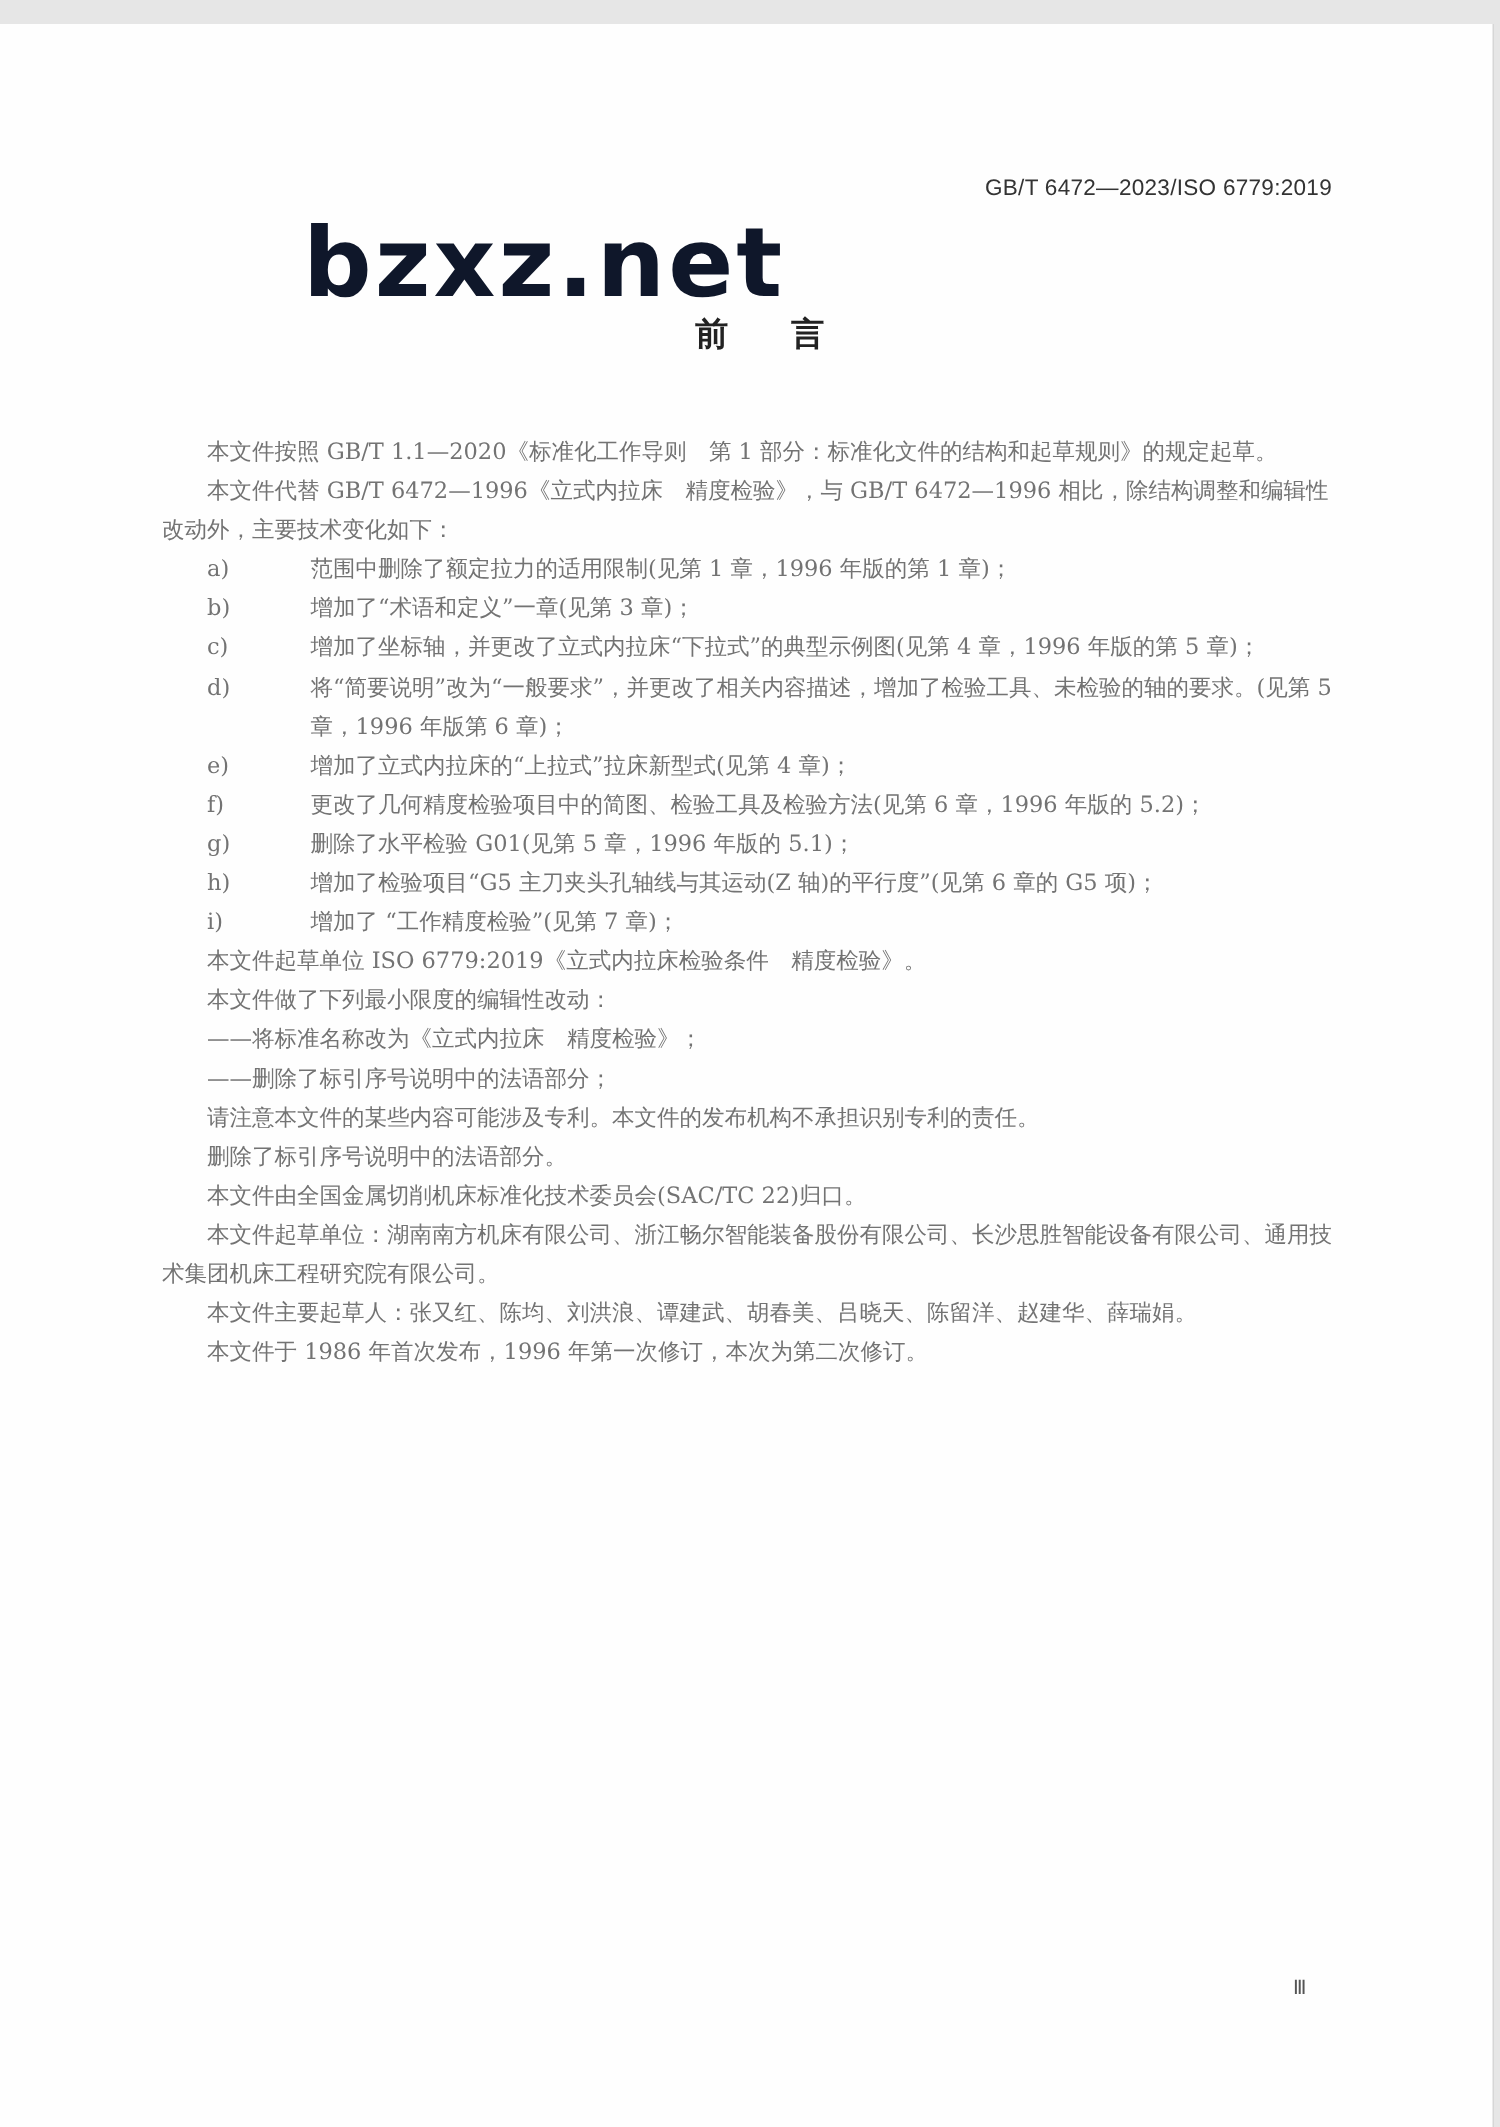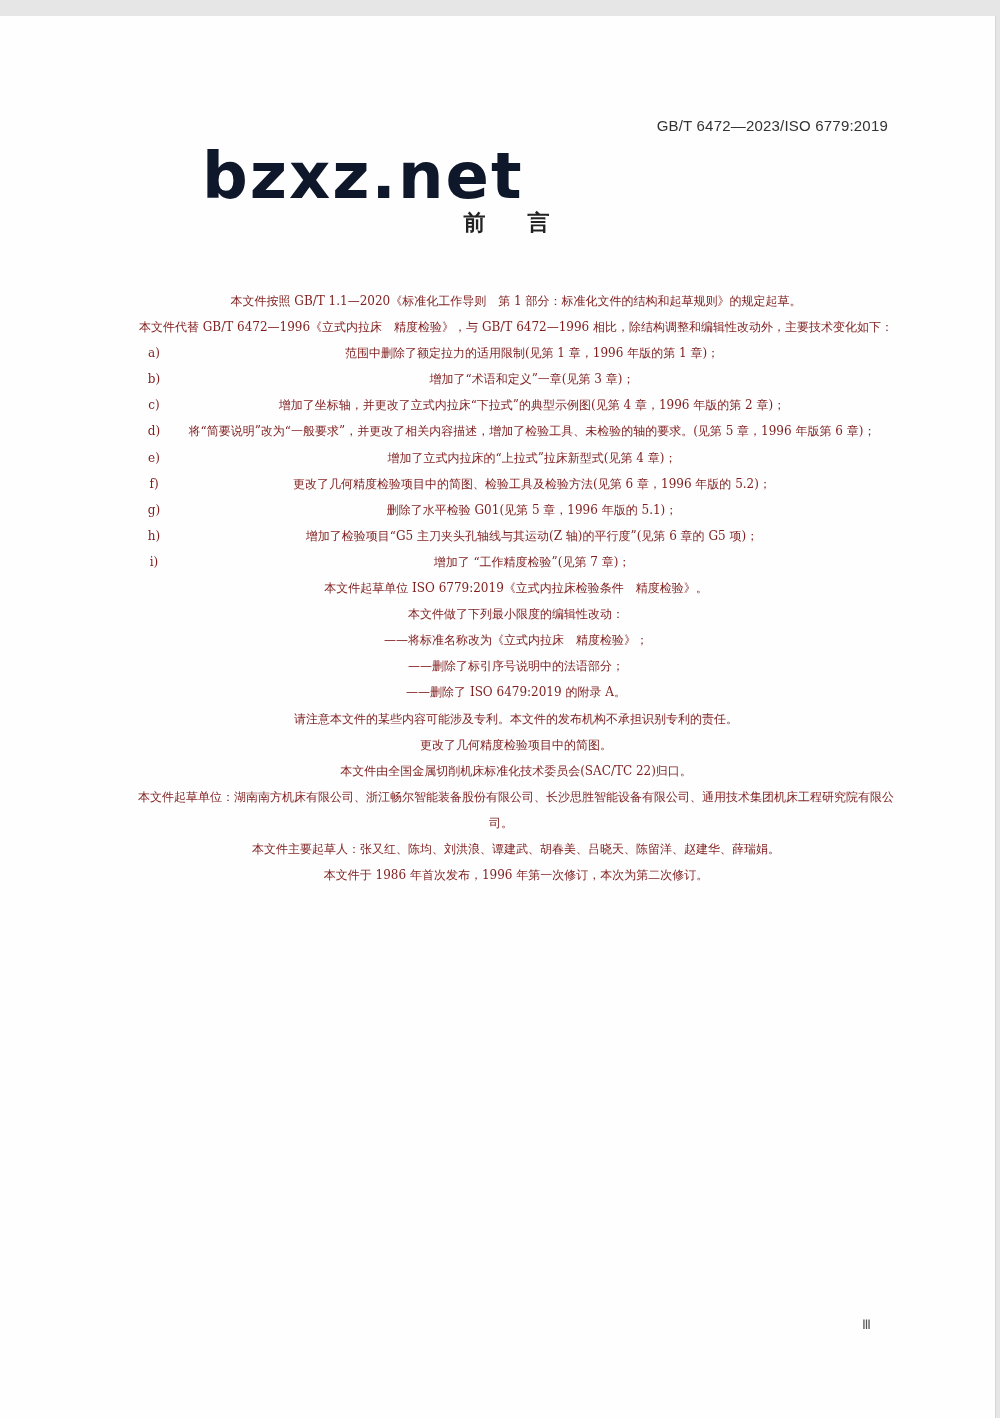--- a/index.html
+++ b/index.html
@@ -61,38 +61,37 @@
       letter-spacing: 42px;
       padding-left: 60px;
       box-sizing: border-box;
       z-index: 1;
     }
     .body-text {
       position: absolute;
       left: 108px;
       top: 272px;
       width: 786px;
-      font-size: 12px;
+      font-size: 15px;
       line-height: 26.1px;
-      color: #7f1d1d;
+      color: #737373;
       z-index: 1;
-      text-align: center;
     }
     .p { margin: 0; }
     .indent { text-indent: 30px; }
     .flush-indent { padding-left: 30px; }
     .list-item {
       display: flex;
       padding-left: 30px;
     }
     .list-item .marker {
       width: 32px;
       flex: 0 0 32px;
     }
-    .list-item .txt { flex: 1; }
+    .list-item .txt { flex: 1; margin-left: 37px; }
     .dash-item { padding-left: 30px; }
     .page-num {
       position: absolute;
       left: 862px;
       top: 1301px;
       font-family: "Liberation Serif", serif;
       font-size: 13px;
       color: #555;
     }
   </style>
@@ -115,21 +114,21 @@
       <div class="list-item">
         <span class="marker">a)</span>
         <span class="txt">范围中删除了额定拉力的适用限制(见第 1 章，1996 年版的第 1 章)；</span>
       </div>
       <div class="list-item">
         <span class="marker">b)</span>
         <span class="txt">增加了“术语和定义”一章(见第 3 章)；</span>
       </div>
       <div class="list-item">
         <span class="marker">c)</span>
-        <span class="txt">增加了坐标轴，并更改了立式内拉床“下拉式”的典型示例图(见第 4 章，1996 年版的第 2 章)；</span>
+        <span class="txt">增加了坐标轴，并更改了立式内拉床“下拉式”的典型示例图(见第 4 章，1996 年版的第 5 章)；</span>
       </div>
       <div class="list-item">
         <span class="marker">d)</span>
         <span class="txt">将“简要说明”改为“一般要求”，并更改了相关内容描述，增加了检验工具、未检验的轴的要求。(见第 5 章，1996 年版第 6 章)；</span>
       </div>
       <div class="list-item">
         <span class="marker">e)</span>
         <span class="txt">增加了立式内拉床的“上拉式”拉床新型式(见第 4 章)；</span>
       </div>
       <div class="list-item">
@@ -149,25 +148,24 @@
         <span class="txt">增加了 “工作精度检验”(见第 7 章)；</span>
       </div>
     </div>
 
     <p class="p flush-indent">本文件起草单位 ISO 6779:2019《立式内拉床检验条件　精度检验》。</p>
     <p class="p flush-indent">本文件做了下列最小限度的编辑性改动：</p>
 
     <div>
       <div class="dash-item">——将标准名称改为《立式内拉床　精度检验》；</div>
       <div class="dash-item">——删除了标引序号说明中的法语部分；</div>
-      <div class="dash-item">——删除了 ISO 6479:2019 的附录 A。</div>
     </div>
 
     <p class="p flush-indent">请注意本文件的某些内容可能涉及专利。本文件的发布机构不承担识别专利的责任。</p>
-    <p class="p flush-indent">更改了几何精度检验项目中的简图。</p>
+    <p class="p flush-indent">删除了标引序号说明中的法语部分。</p>
     <p class="p flush-indent">本文件由全国金属切削机床标准化技术委员会(SAC/TC 22)归口。</p>
     <p class="p indent">本文件起草单位：湖南南方机床有限公司、浙江畅尔智能装备股份有限公司、长沙思胜智能设备有限公司、通用技术集团机床工程研究院有限公司。</p>
     <p class="p flush-indent">本文件主要起草人：张又红、陈均、刘洪浪、谭建武、胡春美、吕晓天、陈留洋、赵建华、薛瑞娟。</p>
     <p class="p flush-indent">本文件于 1986 年首次发布，1996 年第一次修订，本次为第二次修订。</p>
   </div>
 
   <div class="page-num">Ⅲ</div>
 </div>
 
 </body></html>

